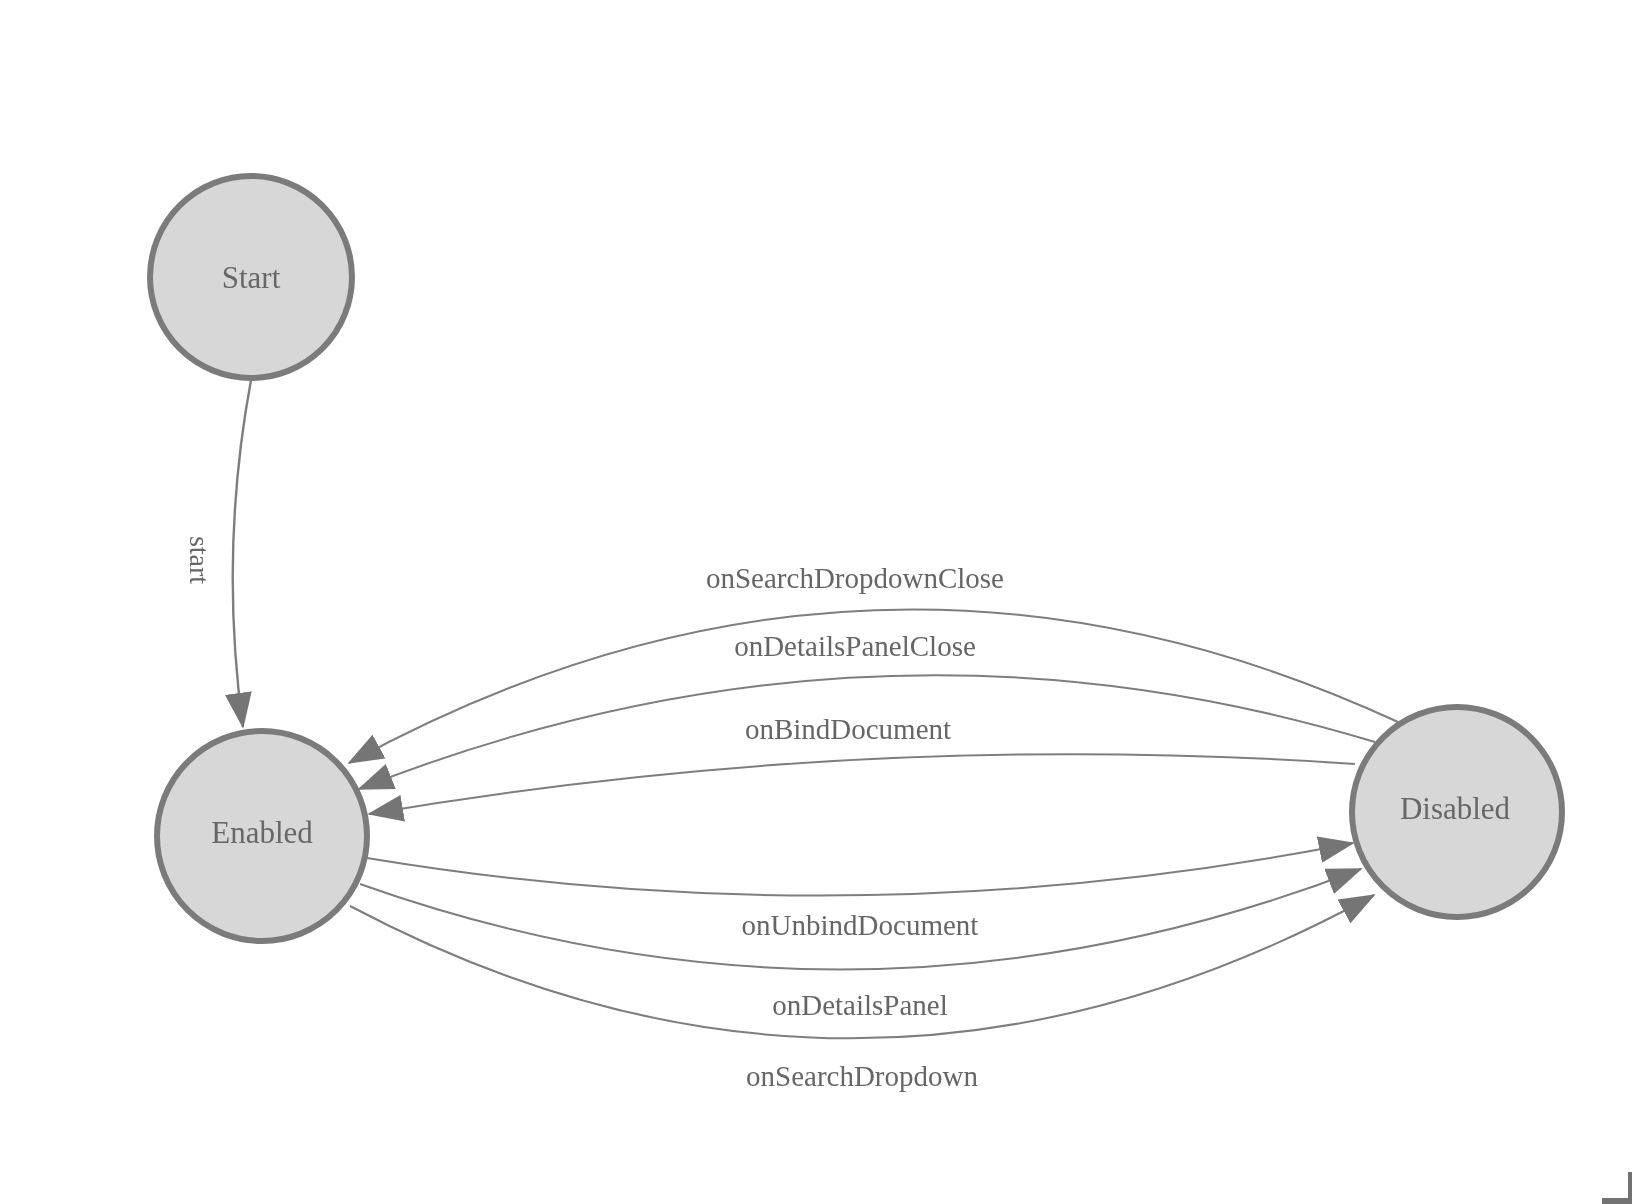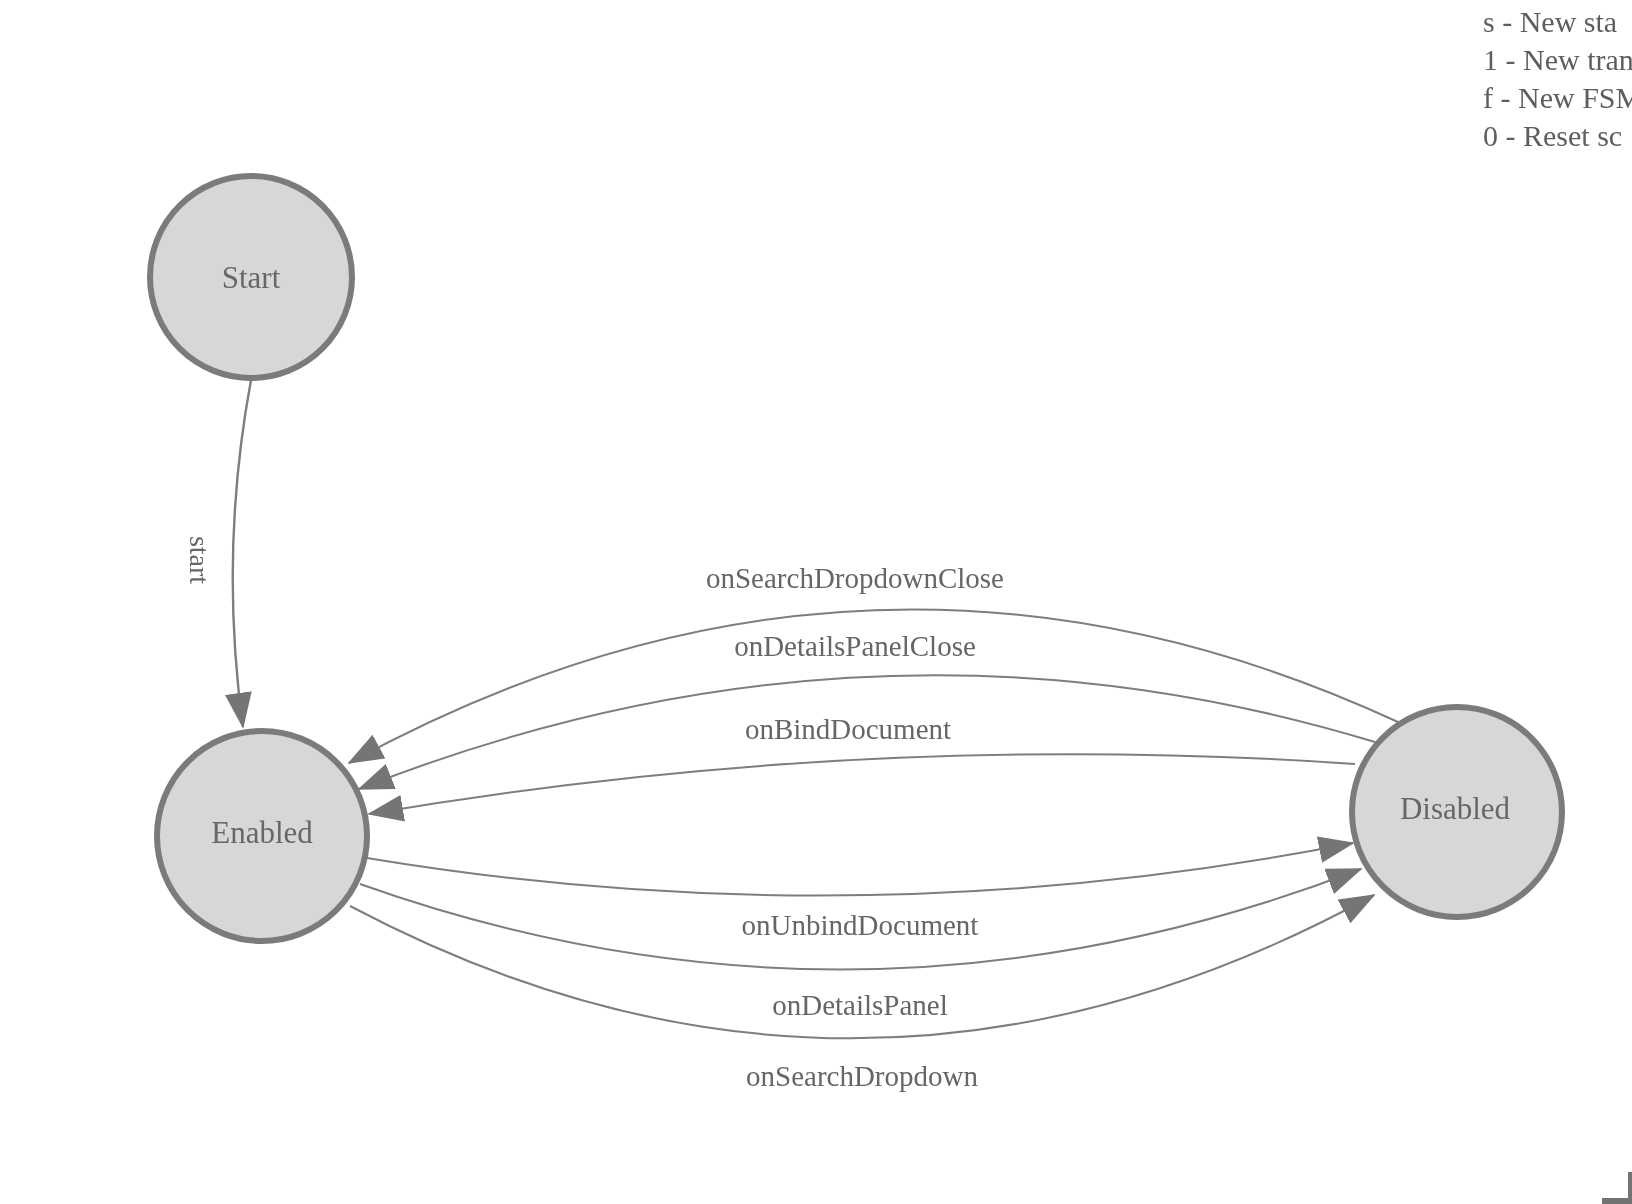--- a/index.html
+++ b/index.html
@@ -131,23 +131,17 @@
       <circle class="node-circle" cx="262" cy="836" r="105" fill="#d7d7d7"></circle>
       <text class="node-label" x="262" y="843">Enabled</text>
     </g>
 
     <g>
       <circle class="node-circle" cx="1457" cy="812" r="105" fill="#d7d7d7"></circle>
       <text class="node-label" x="1455" y="819">Disabled</text>
     </g>
   </svg>
 
-  <div class="legend">
-    <div>s - New sta</div>
-    <div>1 - New tran</div>
-    <div>f - New FSM</div>
-    <div>0 - Reset sc</div>
-  </div>
 
   <div class="corner-bar-v"></div>
   <div class="corner-bar-h"></div>
 
 </div>
 
 </body></html>

